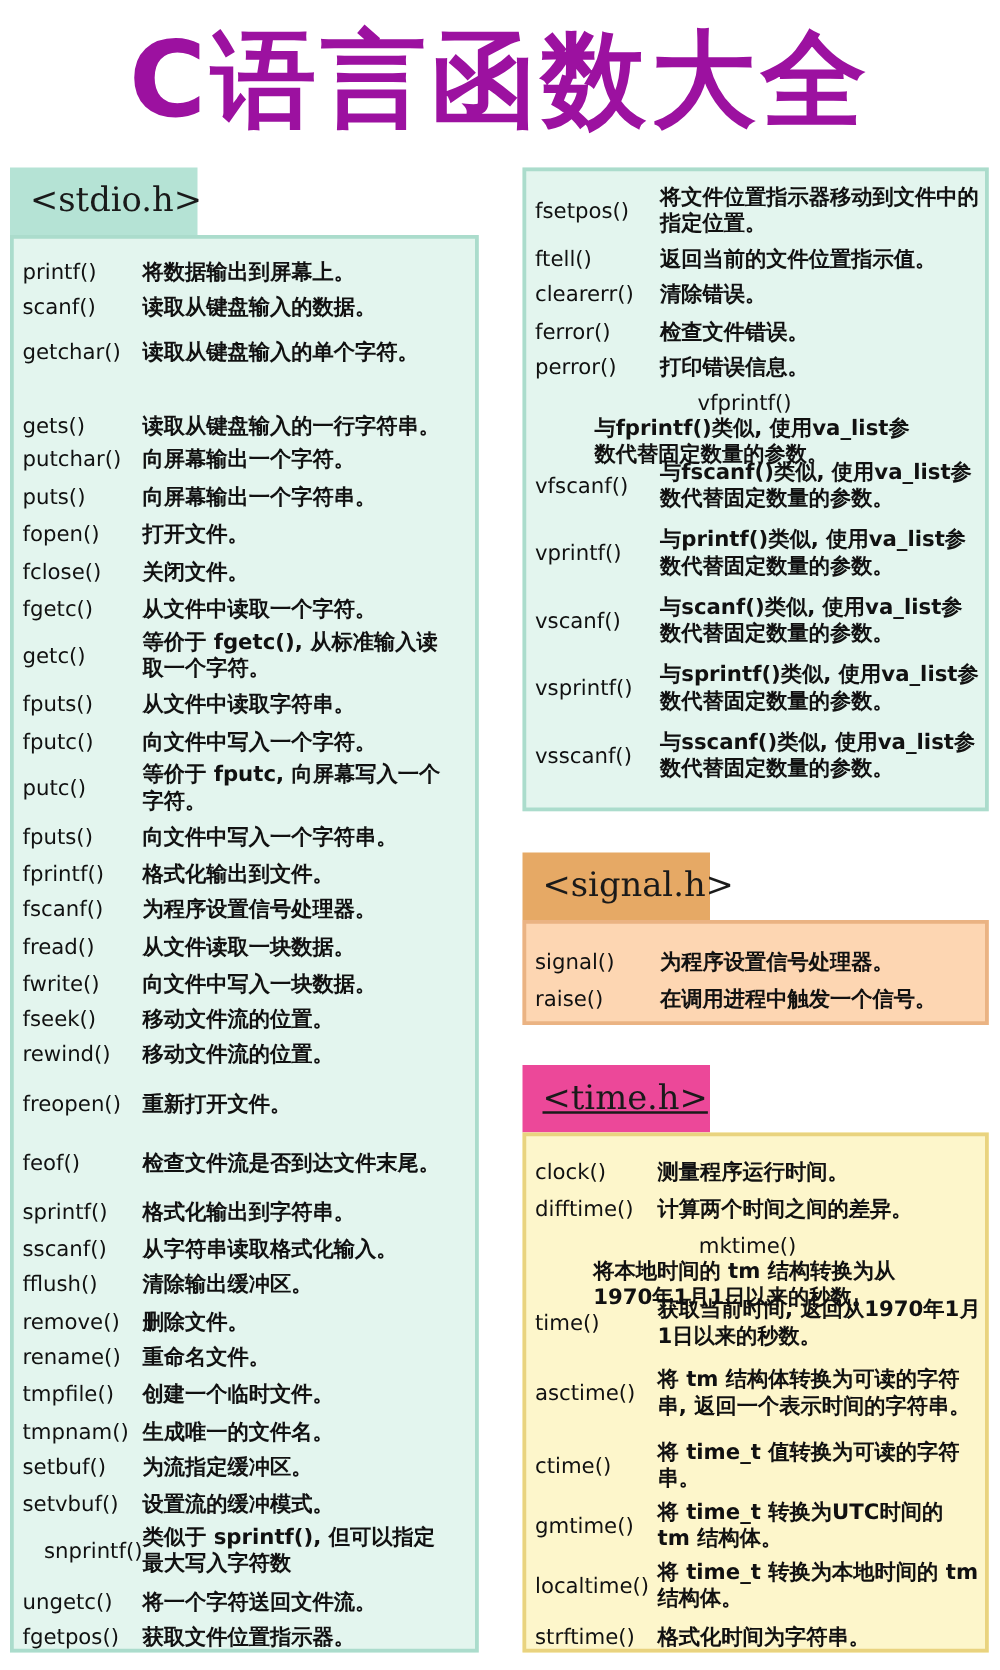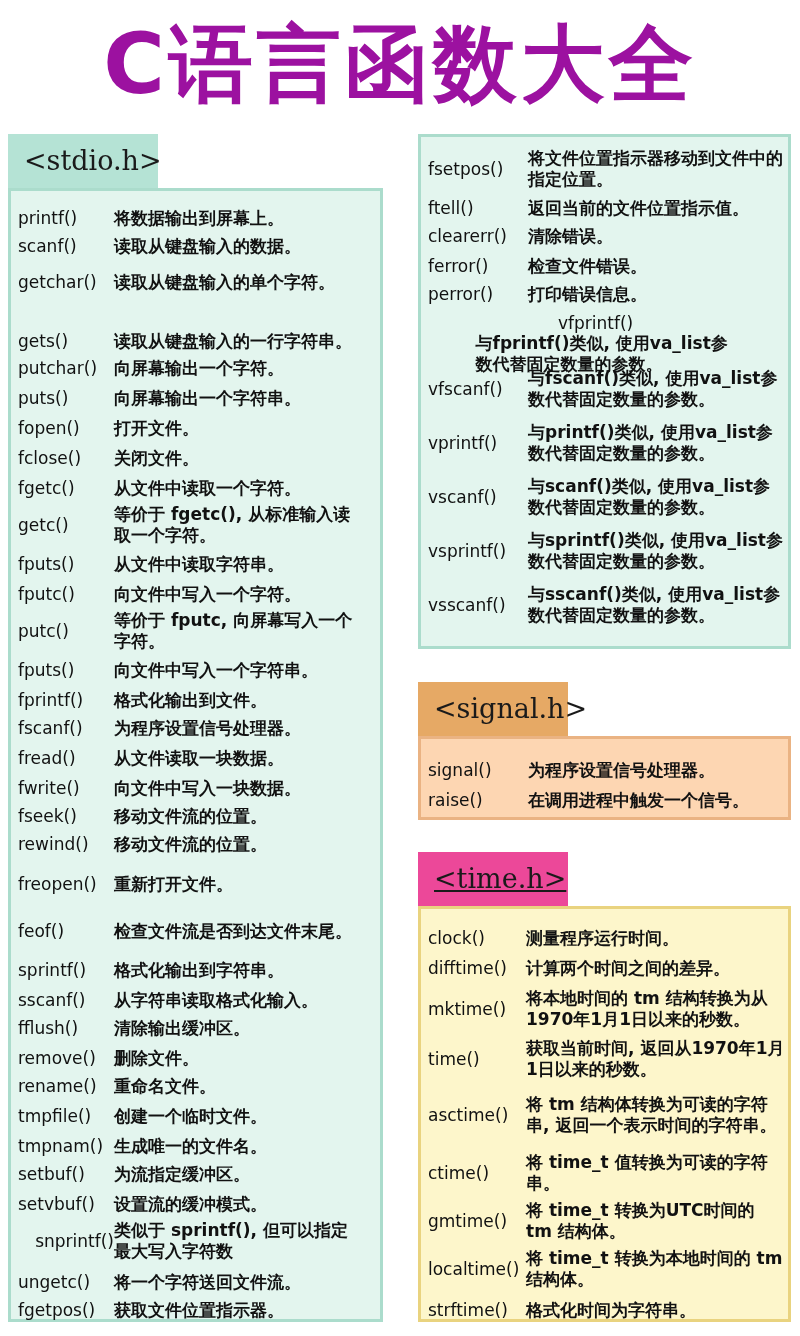--- a/index.html
+++ b/index.html
@@ -257,21 +257,21 @@
 </div>
 <div class="box time-box" style="left:418px; top:906px; width:373px; height:416px;" id="time-panel">
     <div class="row" style="top: 16px; height: 26px;">
       <div class="fn" style="width: 98px; padding-left: 7px;">clock()</div>
       <div class="desc" style="width: 260px;">测量程序运行时间。</div>
     </div>
     <div class="row" style="top: 46px; height: 26px;">
       <div class="fn" style="width: 98px; padding-left: 7px;">difftime()</div>
       <div class="desc" style="width: 260px;">计算两个时间之间的差异。</div>
     </div>
-    <div class="row" style="top: 78px; height: 44px;">
+    <div class="row" style="top: 78px; height: 44px; flex-direction: column;">
       <div class="fn" style="width: 98px; padding-left: 7px;">mktime()</div>
       <div class="desc" style="width: 260px;">将本地时间的 tm 结构转换为从1970年1月1日以来的秒数。</div>
     </div>
     <div class="row" style="top: 128px; height: 44px;">
       <div class="fn" style="width: 98px; padding-left: 7px;">time()</div>
       <div class="desc" style="width: 260px;">获取当前时间, 返回从1970年1月1日以来的秒数。</div>
     </div>
     <div class="row" style="top: 174px; height: 64px;">
       <div class="fn" style="width: 98px; padding-left: 7px;">asctime()</div>
       <div class="desc" style="width: 260px;">将 tm 结构体转换为可读的字符串, 返回一个表示时间的字符串。</div>

